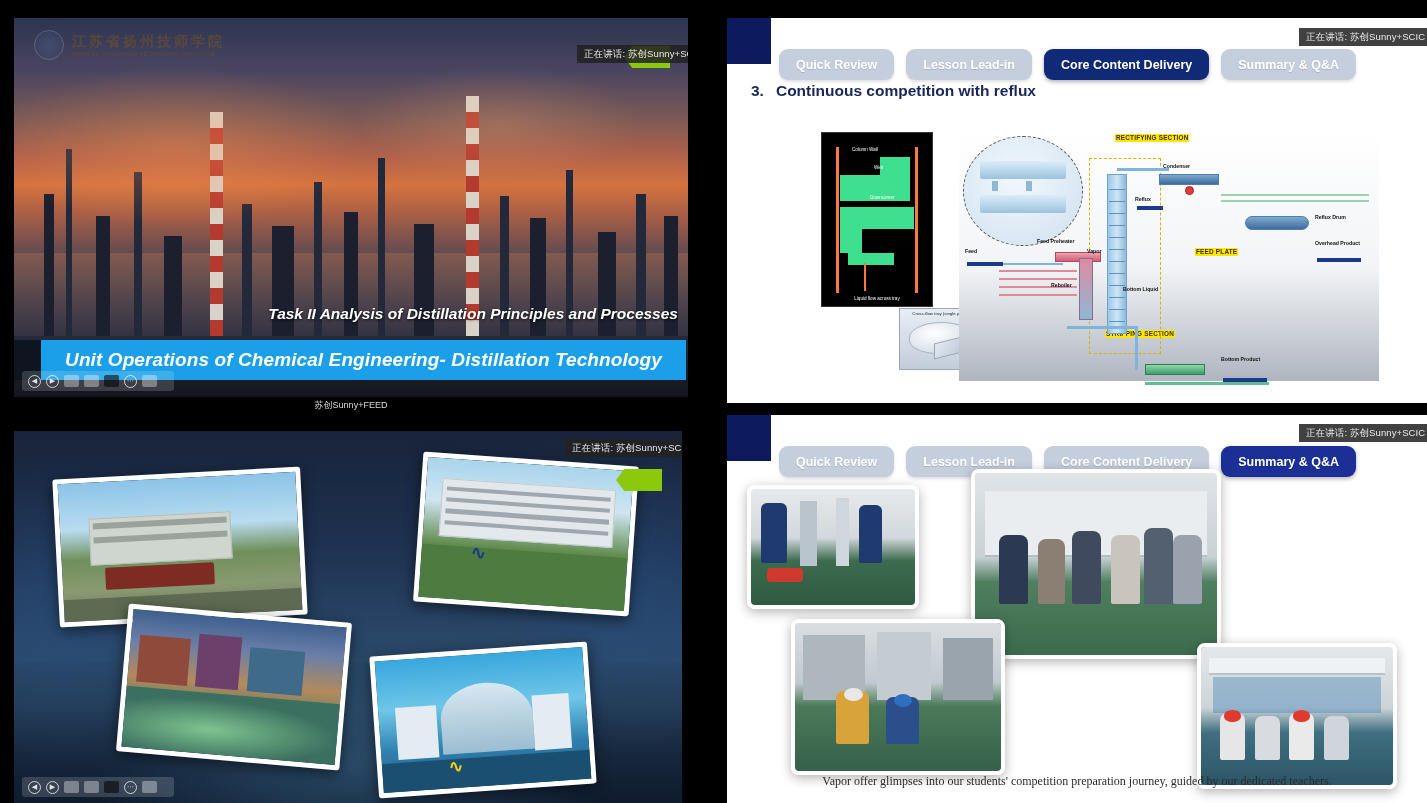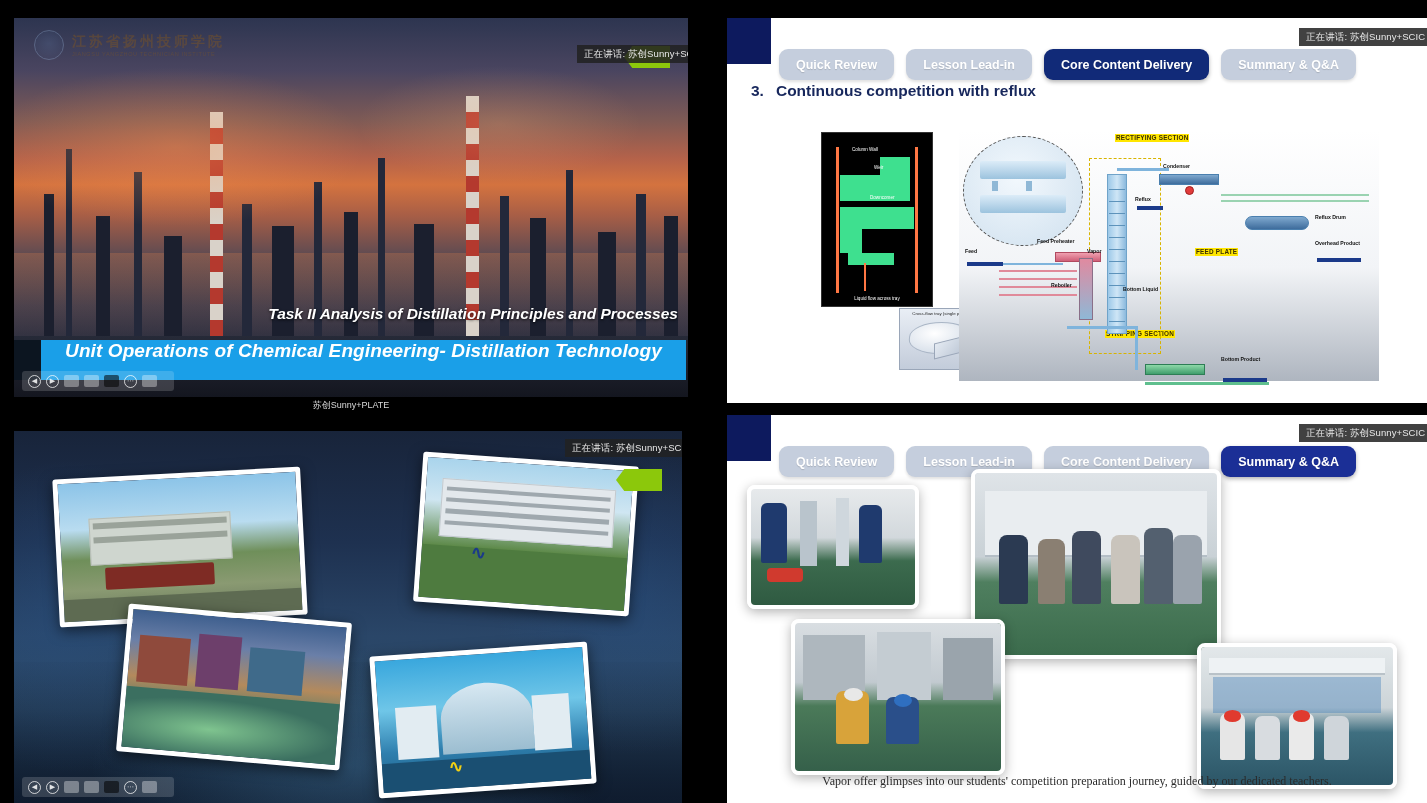--- a/index.html
+++ b/index.html
@@ -96,21 +96,21 @@
   .slide-sub {
     position:absolute; right:10px; top:287px;
     font-style: italic; font-weight: 700;
     font-size: 15.5px; color:#ffffff;
     text-shadow: 0 1px 3px rgba(0,0,0,.85);
     white-space: nowrap;
   }
   .slide-band {
     position:absolute; left:27px; right:2px; top:322px; height:40px;
     background:#1A9FE8;
-    display:flex; align-items:flex-start; justify-content:center;
+    display:flex; align-items:center; justify-content:center;
   }
   .slide-band span {
     font-style: italic; font-weight: 700; font-size: 19px; color:#fff;
     white-space: nowrap; letter-spacing:.1px;
   }
   .band-dark { position:absolute; left:0; width:44px; top:322px; height:40px; background:#0c1520; }
 
   #tl-caption {
     position:absolute; left:14px; top:399px; width:674px;
     text-align:center; color:#d9d9d9; font-size:9px; line-height:12px;
@@ -286,21 +286,21 @@
       <div class="sq"></div>
       <div class="sq dark"></div>
       <div class="c">⋯</div>
       <div class="sq"></div>
     </div>
 
     <div class="green-arrow" style="right:18px; top:28px;"></div>
     <div class="speaker-badge" style="left:563px; top:27px;">正在讲话:  苏创Sunny+SCIC</div>
   </div>
 
-  <div id="tl-caption">苏创Sunny+PLATE</div>
+  <div id="tl-caption">苏创Sunny+FEED</div>
 
   <div class="panel" id="bl">
     <div class="collage-bg">
       <div class="cityline"></div>
     </div>
 
     <div class="photo" style="left:42px; top:42px; width:248px; height:148px; transform:rotate(-3deg);">
       <div class="img" style="background:linear-gradient(180deg,#8cc4e8 0%,#b9dcf0 34%,#6f8f5a 56%,#8a9a72 78%,#6b7a5e 100%);">
         <div style="position:absolute;left:12%;top:26%;width:60%;height:34%;background:#cfd6cf;border:1px solid #b6bdb6;"></div>
         <div style="position:absolute;left:14%;top:30%;width:56%;height:4%;background:#9aa39a;"></div>

